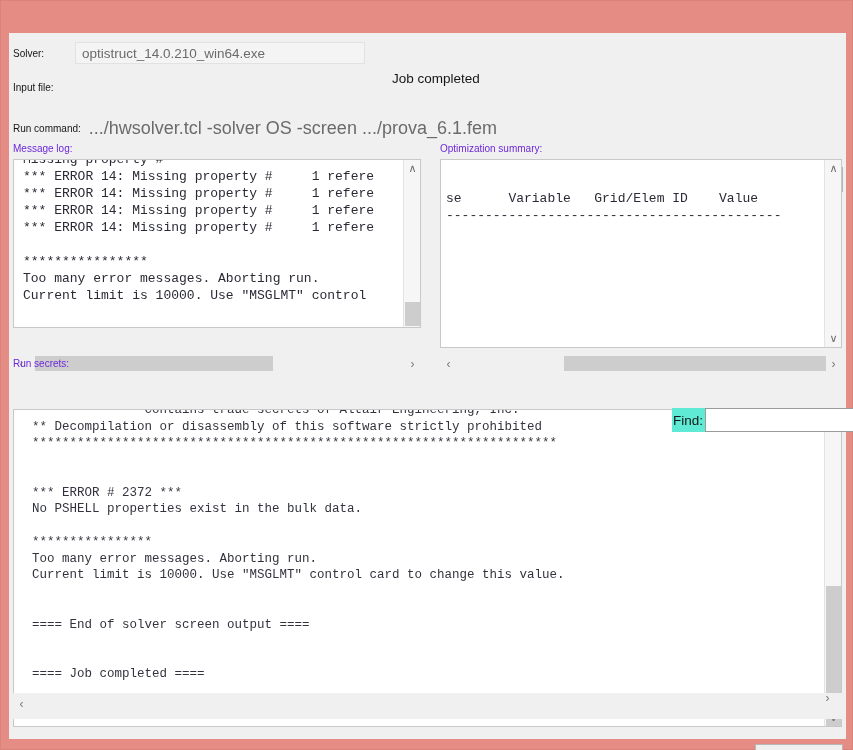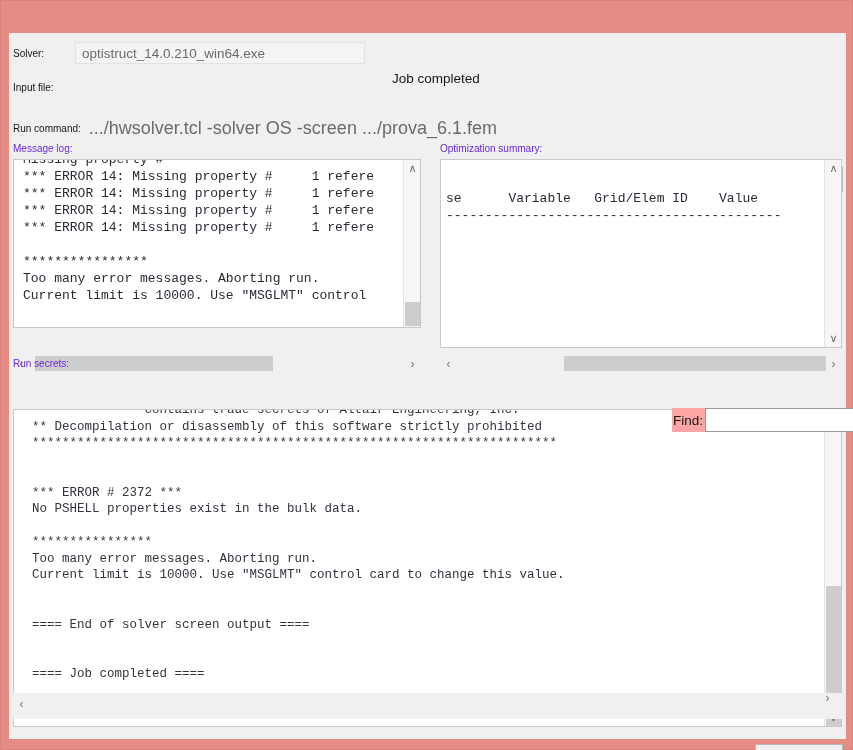--- a/index.html
+++ b/index.html
@@ -258,21 +258,21 @@
   
   #find-wrap {
     position: absolute;
     left: 663px; top: 375px;
     display: flex;
     align-items: stretch;
     height: 24px;
     z-index: 4;
   }
   #find-label {
-    background: #fca5a5;
+    background: #5eead4;
     font-size: 13.5px;
     color: #161616;
     padding: 0 2px 0 1px;
     display: flex;
     align-items: center;
     text-align: right;
   }
   #find-input {
     width: 155px;
     border: 1px solid #9a9a9a;

